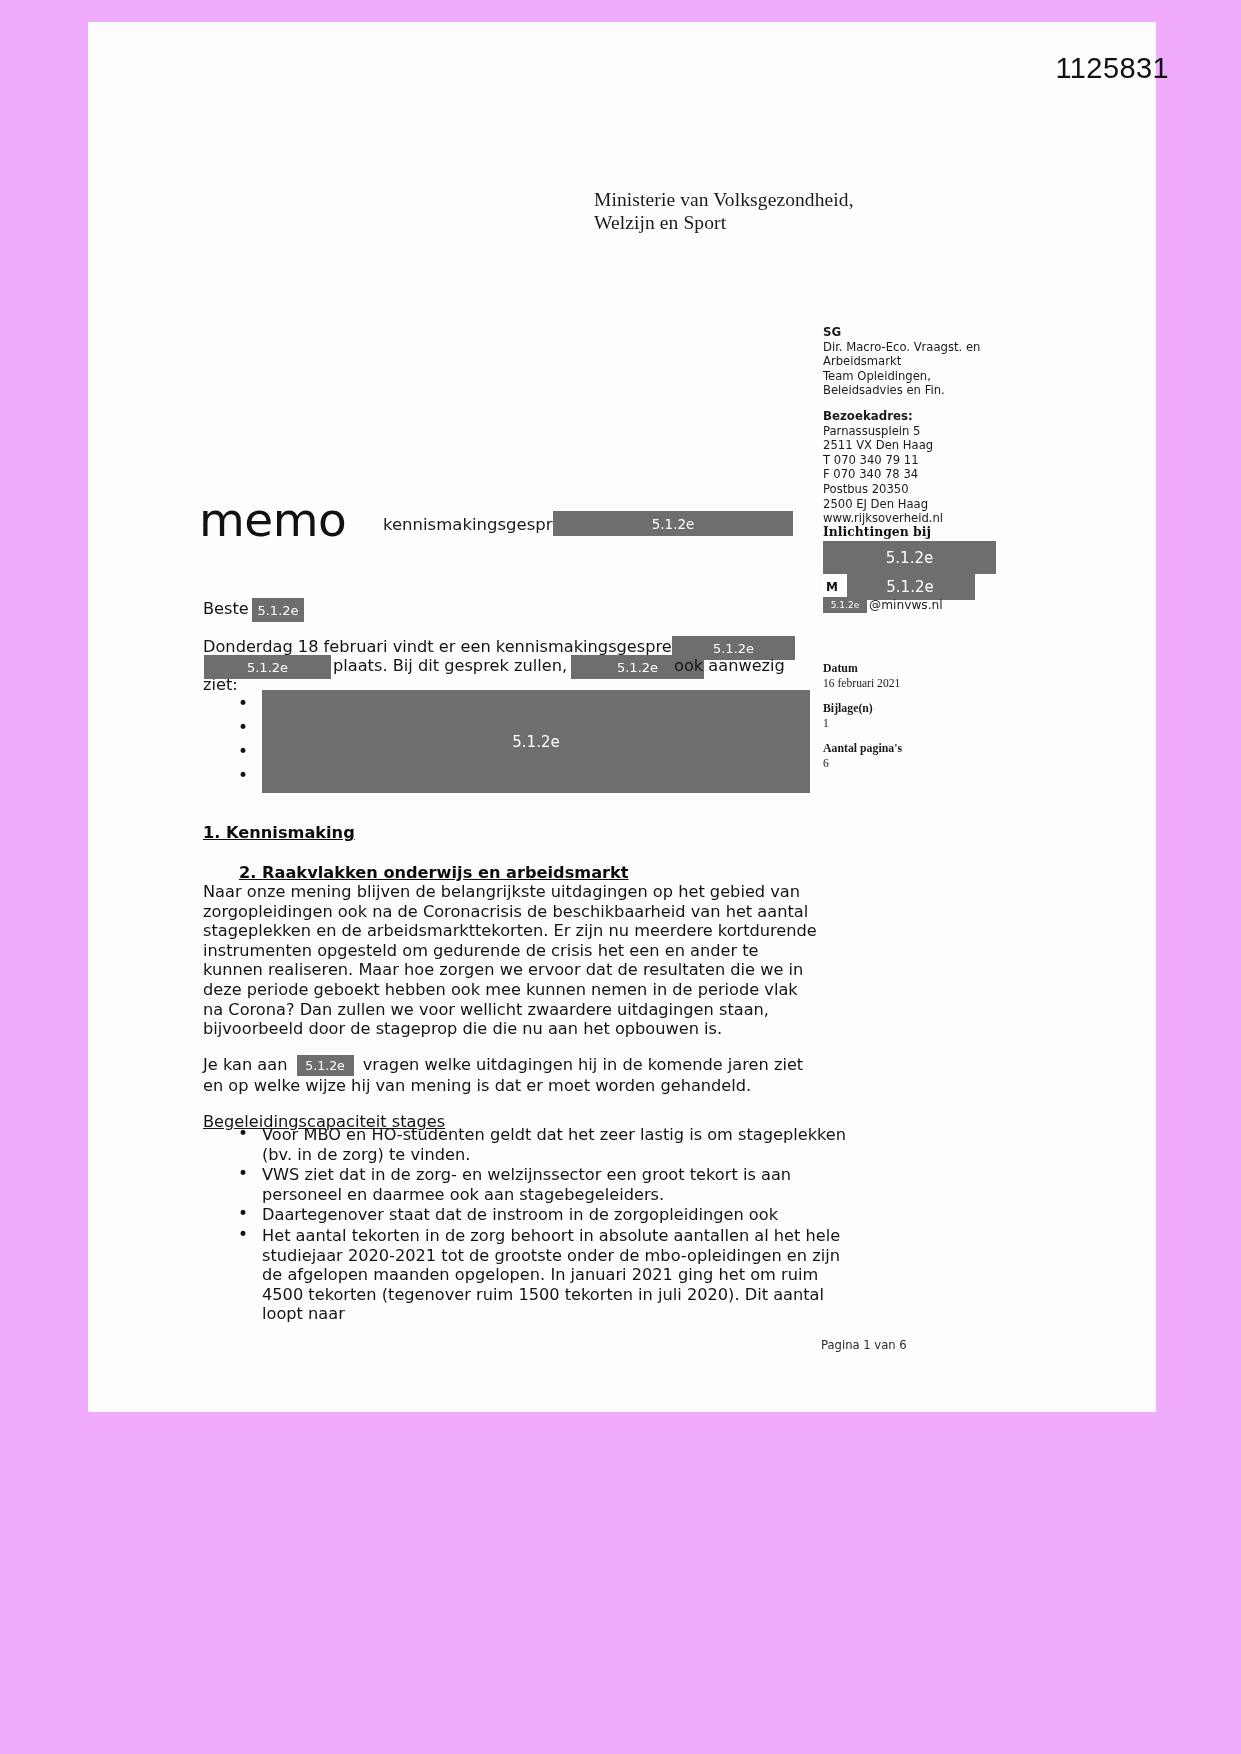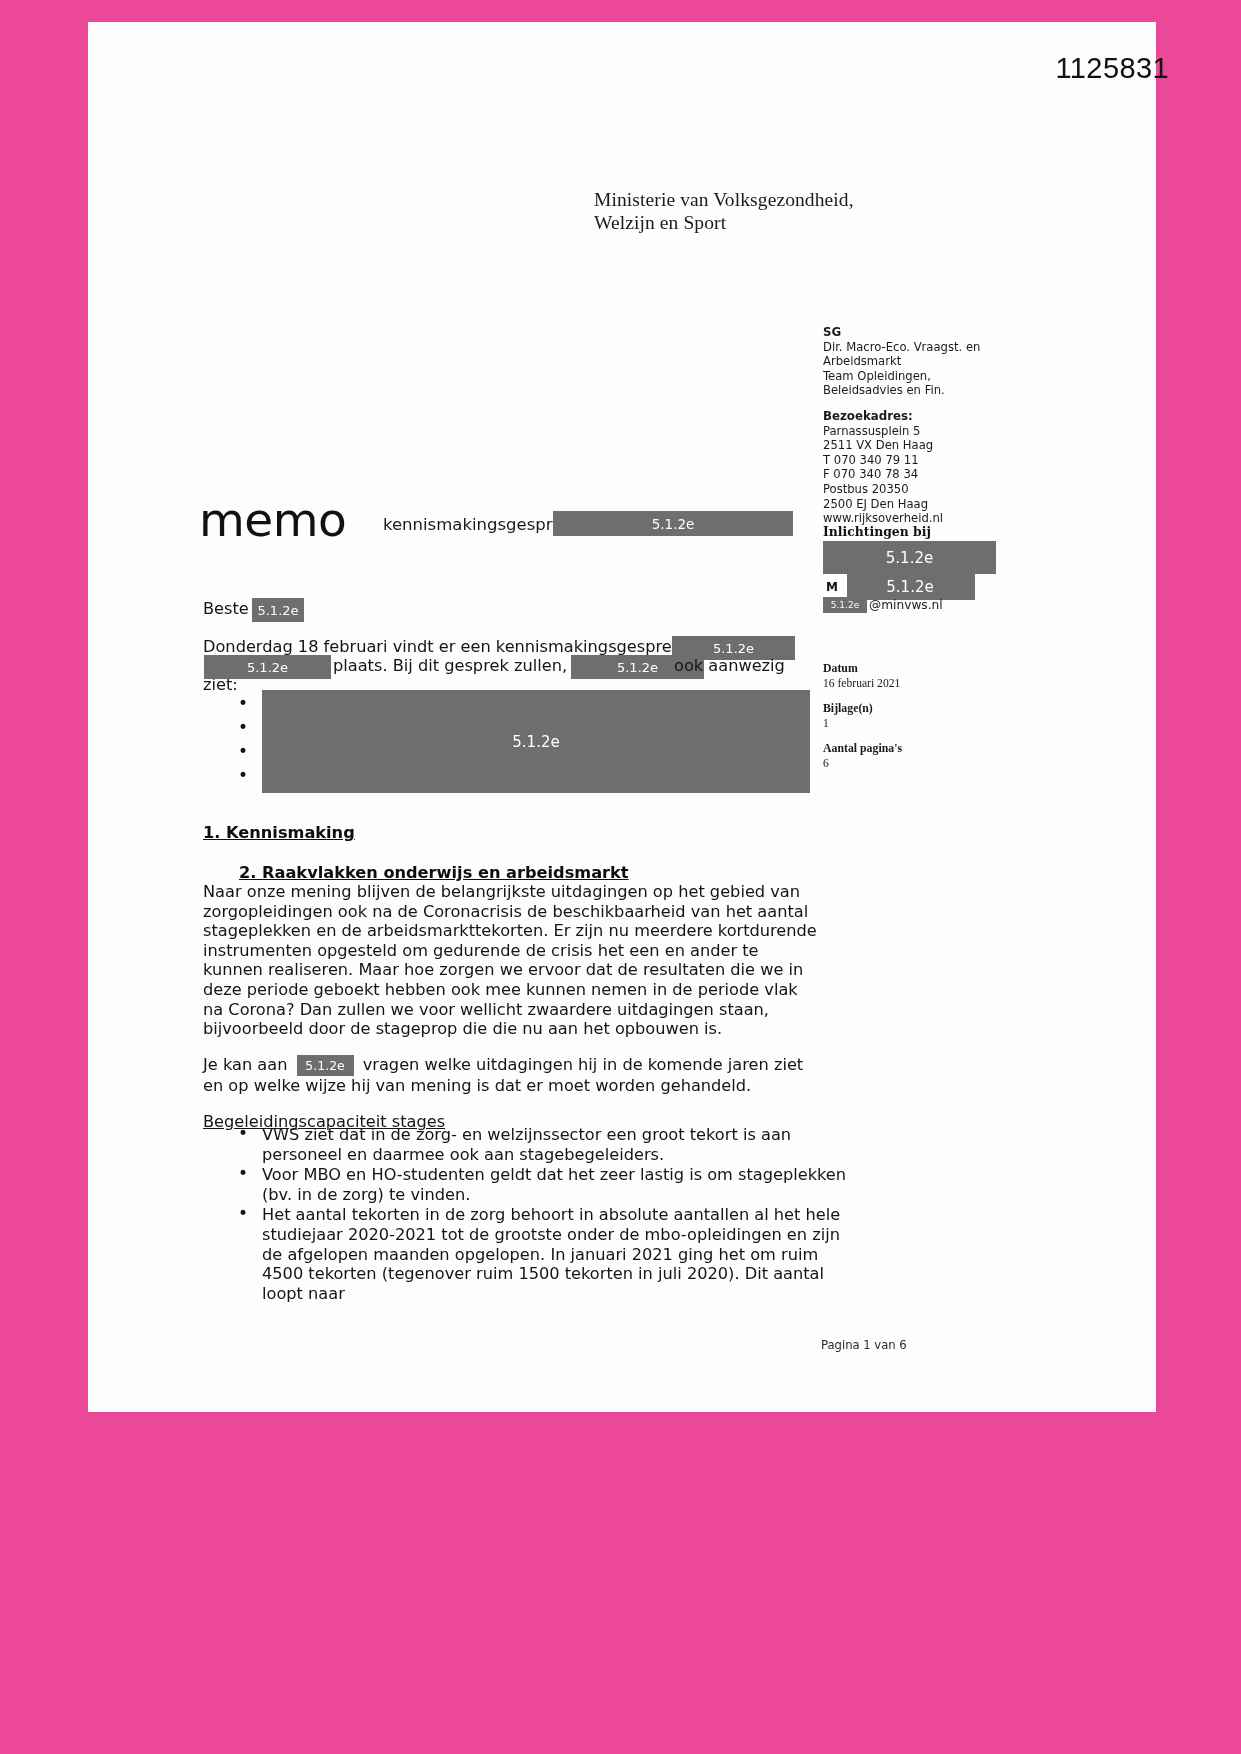--- a/index.html
+++ b/index.html
@@ -4,21 +4,21 @@
 <style>
   html, body {
     margin: 0;
     padding: 0;
     background: #ffffff;
   }
   .page {
     position: relative;
     width: 1241px;
     height: 1754px;
-    background: #ec4899;
+    background: #f0abfc;
     overflow: hidden;
     font-family: "DejaVu Sans", sans-serif;
     color: #1a1a1a;
   }
 
   
   .scan-sheet {
     position: absolute;
     left: 88px;
     top: 22px;
@@ -341,22 +341,23 @@
 
   <div class="para para-jekan">
     <span>Je kan aan</span>
     <span class="redact" style="width:57px;height:21px;font-size:12.5px;line-height:21px;margin:0 4px;">5.1.2e</span>
     <span>vragen welke uitdagingen hij in de komende jaren ziet en op welke wijze hij van mening is dat er moet worden gehandeld.</span>
   </div>
 
   <div class="subhead">Begeleidingscapaciteit stages</div>
 
   <ul class="bullets">
+    <li>Voor MBO en HO-studenten geldt dat het zeer lastig is om stageplekken (bv. in de zorg) te vinden.</li>
     <li>VWS ziet dat in de zorg- en welzijnssector een groot tekort is aan personeel en daarmee ook aan stagebegeleiders.</li>
-    <li>Voor MBO en HO-studenten geldt dat het zeer lastig is om stageplekken (bv. in de zorg) te vinden.</li>
+    <li>Daartegenover staat dat de instroom in de zorgopleidingen ook</li>
     <li>Het aantal tekorten in de zorg behoort in absolute aantallen al het hele studiejaar 2020-2021 tot de grootste onder de mbo-opleidingen en zijn de afgelopen maanden opgelopen. In januari 2021 ging het om ruim 4500 tekorten (tegenover ruim 1500 tekorten in juli 2020). Dit aantal loopt naar</li>
   </ul>
 
   <div class="sidebar">
     <div class="blk">
       <span class="lbl">SG</span>
       <span class="ln">Dir. Macro-Eco. Vraagst. en</span>
       <span class="ln">Arbeidsmarkt</span>
       <span class="ln">Team Opleidingen,</span>
       <span class="ln">Beleidsadvies en Fin.</span>

